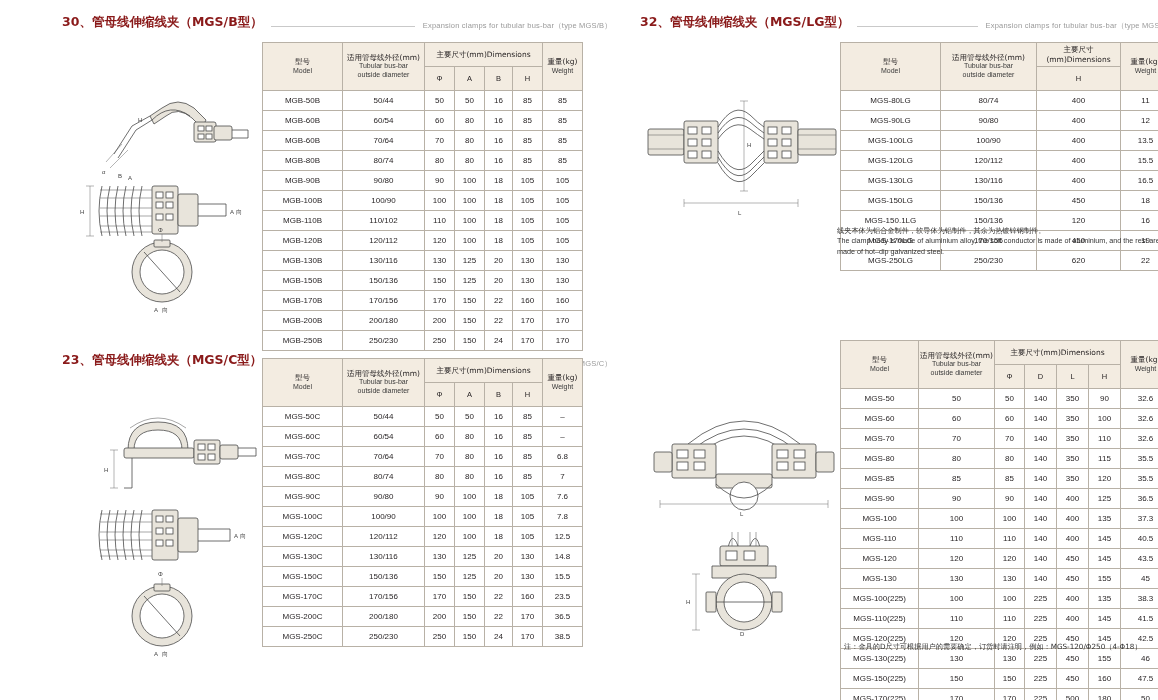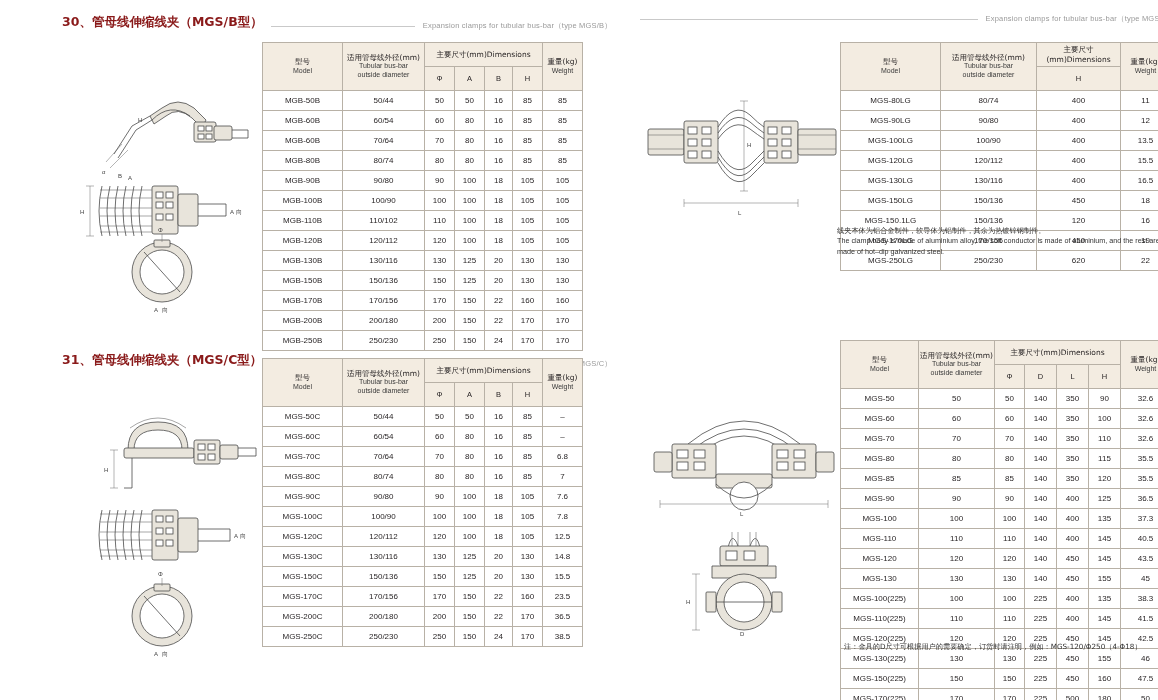--- a/index.html
+++ b/index.html
@@ -303,21 +303,21 @@
             <td>150</td>
             <td>24</td>
             <td>170</td>
             <td>170</td>
           </tr>
         </tbody>
     </table>
   </div>
 
   <div class="sec-head" style="position:absolute;left:22px;top:352px;width:550px;">
-    <span class="cn">31、管母线伸缩线夹（MGS/C型）</span>
+    <span class="cn">23、管母线伸缩线夹（MGS/C型）</span>
     <span class="rule"></span>
     <span class="en">Expansion clamps for tubular bus-bar（type MGS/C）</span>
   </div>
 
   <div class="draw" style="left:26px;top:388px;width:200px;height:270px;">
     <svg width="200" height="270" viewBox="0 0 200 270">
 
       <g>
         <path class="fillg" d="M62 62 Q62 34 92 34 Q122 34 122 62 L116 62 Q116 42 92 42 Q68 42 68 62 Z"></path>
         <path class="ln-thin" d="M64 40 Q92 20 120 40"></path>
@@ -523,20 +523,21 @@
             <td>150</td>
             <td>24</td>
             <td>170</td>
             <td>38.5</td>
           </tr>
         </tbody>
     </table>
   </div>
 
   <div class="sec-head" style="position:absolute;left:600px;top:14px;width:540px;">
+    <span class="cn">32、管母线伸缩线夹（MGS/LG型）</span>
     <span class="rule"></span>
     <span class="en">Expansion clamps for tubular bus-bar（type MGS/LG）</span>
   </div>
 
   <div class="draw" style="left:608px;top:95px;width:190px;height:130px;">
     <svg width="190" height="130" viewBox="0 0 190 130">
 
       <rect class="fillg" x="0" y="34" width="36" height="26" rx="2"></rect>
       <path class="ln-thin" d="M0 40 L36 40"></path>
       <path class="ln-thin" d="M0 54 L36 54"></path>

